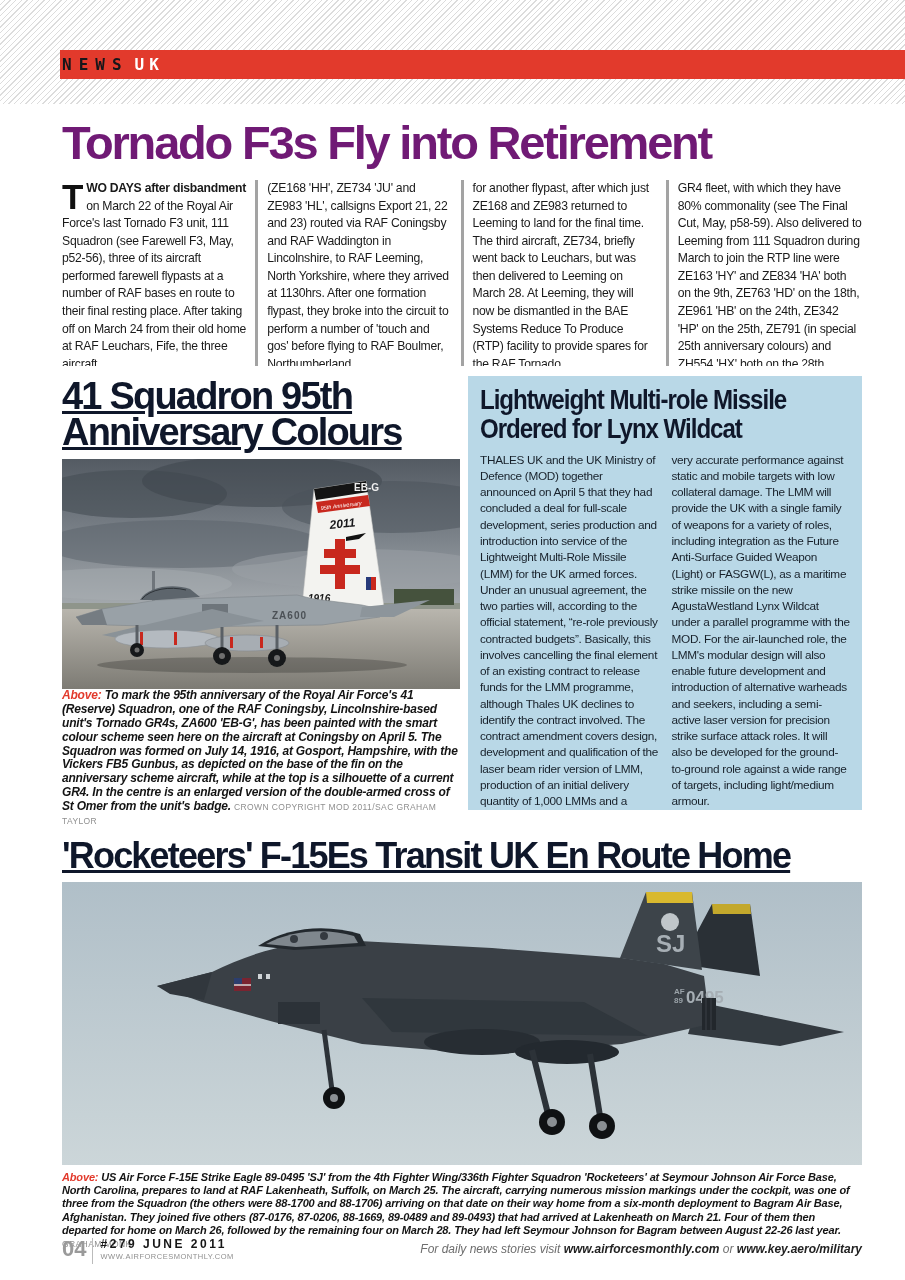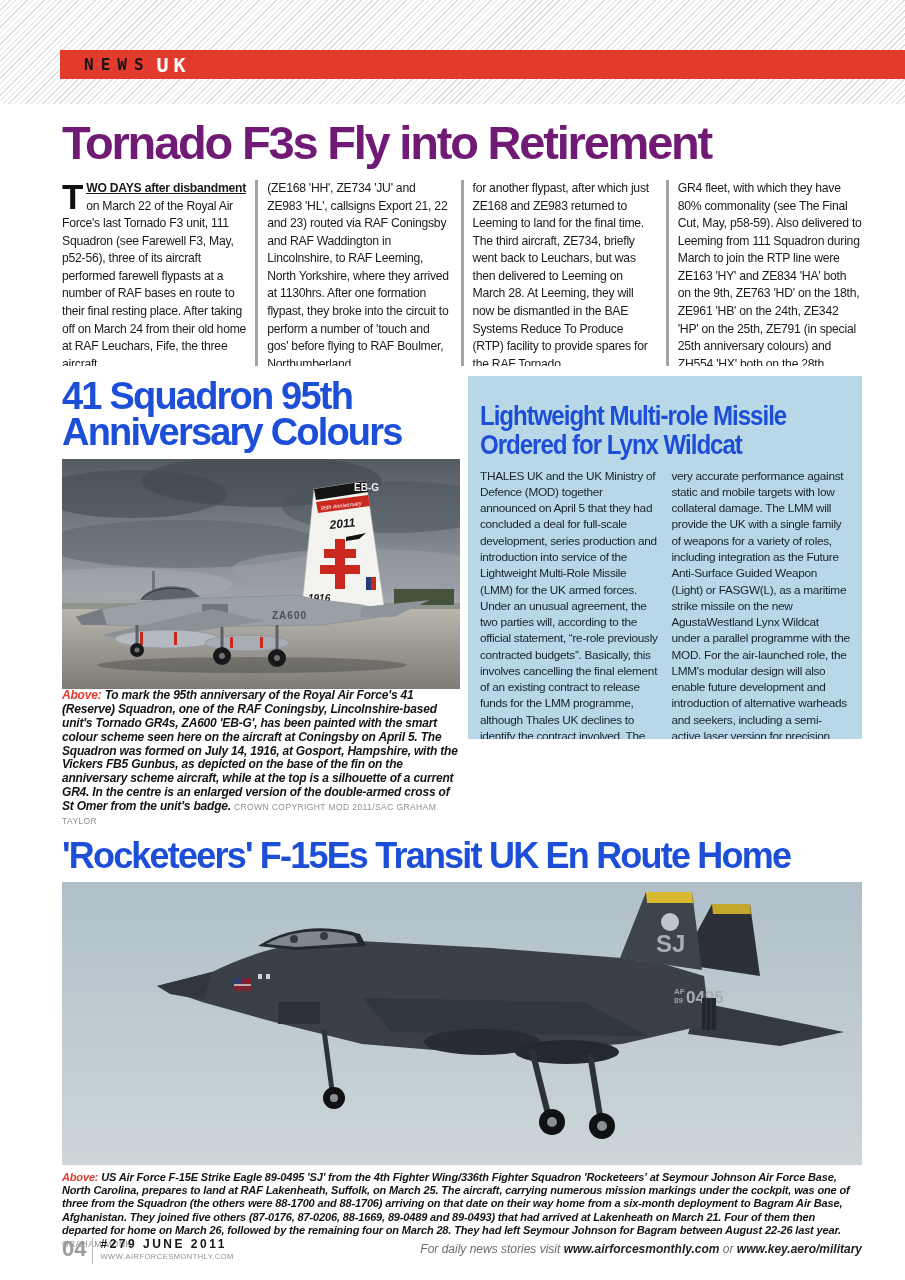--- a/index.html
+++ b/index.html
@@ -2,47 +2,47 @@
 <html><head>
 <meta charset="utf-8">
 <style>
   html,body{margin:0;padding:0;background:#e9e9e9;}
   .page{position:relative;width:905px;height:1280px;background:#fff;overflow:hidden;
         font-family:"Liberation Sans",sans-serif;color:#1a1a1a;}
   
   .hatch{position:absolute;top:0;left:0;right:0;height:104px;
          background:repeating-linear-gradient(135deg,#ffffff 0 3px,#dcdcdc 3px 4px);}
   .newsbar{position:absolute;top:50px;left:60px;right:0;height:29px;background:#e23a2c;
-           display:flex;align-items:center;padding-left:24px;}
+           display:flex;align-items:center;padding-left:2px;}
   .newsbar .nw{font-family:"DejaVu Sans Mono",monospace;font-weight:bold;font-size:16px;
                letter-spacing:7px;color:#16161a;}
-  .newsbar .uk{font-family:"DejaVu Sans Mono",monospace;font-weight:bold;font-size:20px;
+  .newsbar .uk{font-family:"DejaVu Sans Mono",monospace;font-weight:bold;font-size:16px;
                letter-spacing:5px;color:#ffffff;margin-left:6px;}
   .content{position:absolute;top:104px;left:62px;width:800px;}
   h1{font-size:47px;line-height:1;letter-spacing:-2.2px;margin:15px 0 14px;color:#701a75;}
-  h2{color:#1d4ed8;margin:0;}
+  h2{color:#0f172a;margin:0;text-decoration:underline;}
   .cond{display:inline-block;white-space:nowrap;transform:scaleX(0.93);transform-origin:0 50%;}
   
   .cols4{display:flex;height:186px;overflow:hidden;}
   .cols4 .col{flex:1;padding:0 9px;font-size:12.2px;line-height:1.44;letter-spacing:-0.25px;
               border-left:3px solid #a3a3a3;}
   .cols4 .col:first-child{border-left:none;padding-left:0;}
   .cols4 .col:last-child{padding-right:0;}
   .dropcap{float:left;font-size:35px;line-height:27px;font-weight:bold;padding:3px 3px 0 0;color:#111;}
-  .leadbold{font-weight:bold;text-decoration:underline;}
+  .leadbold{font-weight:bold;}
   
   .section2{display:flex;margin-top:10px;}
   .sec2-left{width:398px;margin-right:8px;}
   .sec2-left h2{font-size:38px;line-height:0.96;letter-spacing:-1.8px;margin:2px 0 8px;}
   .photo{display:block;}
   .caption{margin-top:0;font-size:12px;line-height:1.16;font-weight:bold;font-style:italic;
            letter-spacing:-0.2px;color:#141414;}
   .cap-prefix{color:#e23a2c;}
   .credit{font-size:8.5px;color:#8f8f8f;font-weight:normal;font-style:normal;letter-spacing:0.4px;}
-  .bluebox{width:394px;background:#b9d8e7;padding:26px 12px 8px;box-sizing:border-box;height:363px;overflow:hidden;}
+  .bluebox{width:394px;background:#b9d8e7;padding:10px 12px 8px;box-sizing:border-box;height:434px;overflow:hidden;}
   .bluebox h2{font-size:28px;line-height:1.03;letter-spacing:-1.2px;}
   .bluebox .cols2{display:flex;gap:13px;margin-top:8px;}
   .bluebox .col{flex:1;font-size:11.8px;line-height:1.38;letter-spacing:-0.3px;color:#17202a;}
   
   .sec3 h2{font-size:36px;line-height:1;letter-spacing:-1.8px;margin:10px 0 8px;}
   .caption3{margin-top:6px;font-size:11px;line-height:1.2;font-weight:bold;font-style:italic;
             letter-spacing:-0.15px;color:#141414;}
   
   .footer{position:absolute;left:62px;right:43px;bottom:16px;display:flex;align-items:flex-start;
           justify-content:space-between;}

